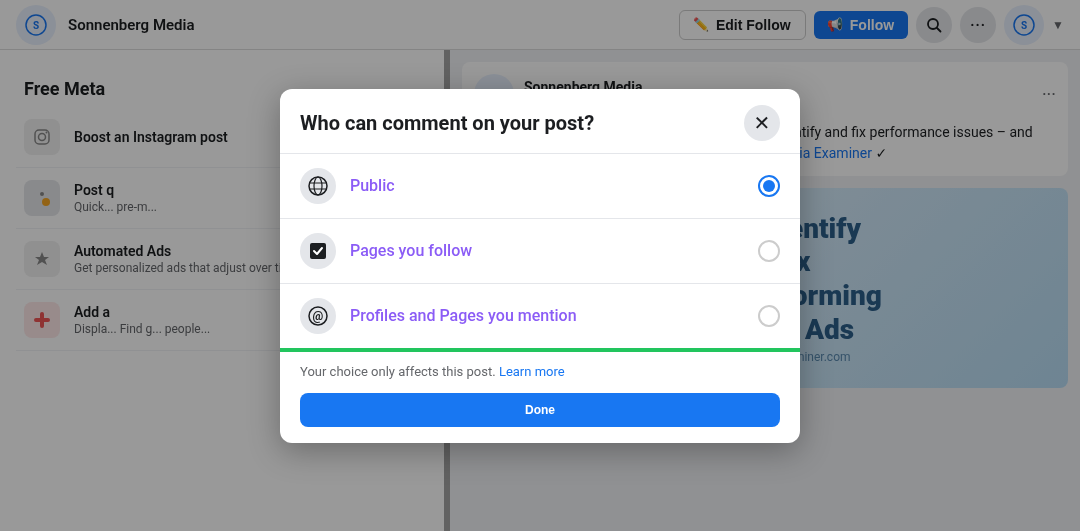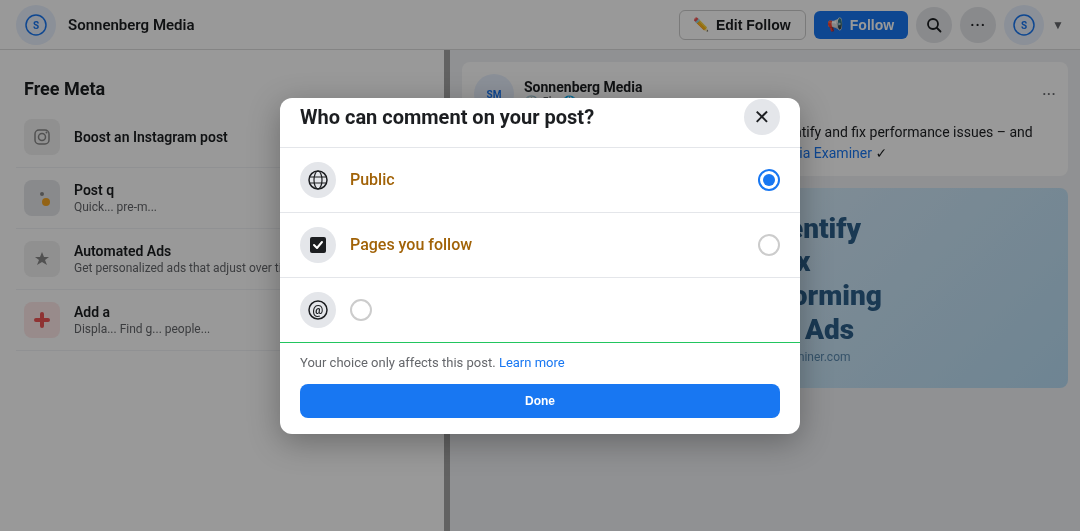--- a/index.html
+++ b/index.html
@@ -269,21 +269,21 @@
       border-radius: 12px;
       width: 520px;
       box-shadow: 0 8px 32px rgba(0,0,0,0.3);
       overflow: hidden;
     }
 
     .modal-header {
       display: flex;
       align-items: center;
       justify-content: space-between;
-      padding: 1px 20px 12px;
+      padding: 16px 20px 12px;
       border-bottom: 1px solid #e4e6ea;
     }
 
     .modal-title {
       font-weight: 700;
       font-size: 20px;
       color: #1c1e21;
     }
 
     .modal-close-btn {
@@ -326,21 +326,21 @@
       align-items: center;
       justify-content: center;
       font-size: 18px;
       flex-shrink: 0;
     }
 
     .option-label {
       flex: 1;
       font-size: 16px;
       font-weight: 500;
-      color: #a16207;
+      color: #8b5cf6;
     }
 
     .radio-btn {
       width: 22px;
       height: 22px;
       border-radius: 50%;
       border: 2px solid #ccc;
       display: flex;
       align-items: center;
       justify-content: center;
@@ -354,21 +354,21 @@
 
     .radio-inner {
       width: 12px;
       height: 12px;
       border-radius: 50%;
       background: #1877f2;
     }
 
     .modal-footer {
       padding: 12px 20px 16px;
-      border-top: 1px solid #22c55e;
+      border-top: 4px solid #22c55e;
     }
 
     .footer-note {
       font-size: 13px;
       color: #65676b;
       margin-bottom: 14px;
     }
 
     .footer-note a {
       color: #1877f2;
@@ -560,20 +560,21 @@
         <div class="radio-btn"></div>
       </div>
 
       <div class="modal-option">
         <div class="option-icon">
           <svg width="22" height="22" viewBox="0 0 22 22" fill="none">
             <circle cx="11" cy="11" r="9" stroke="#1c1e21" stroke-width="1.5" fill="none"></circle>
             <text x="11" y="15" text-anchor="middle" font-size="12" fill="#1c1e21" font-weight="bold">@</text>
           </svg>
         </div>
+        <span class="option-label">Profiles and Pages you mention</span>
         <div class="radio-btn"></div>
       </div>
     </div>
 
     <div class="modal-footer">
       <p class="footer-note">
         <span>Your choice only affects this post.</span>
         <a href="#">Learn more</a>
       </p>
       <button class="btn-done">Done</button>

